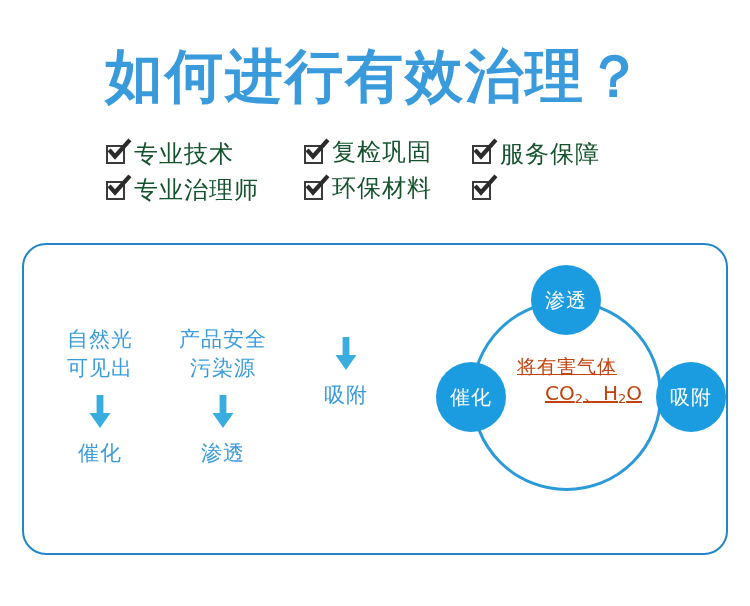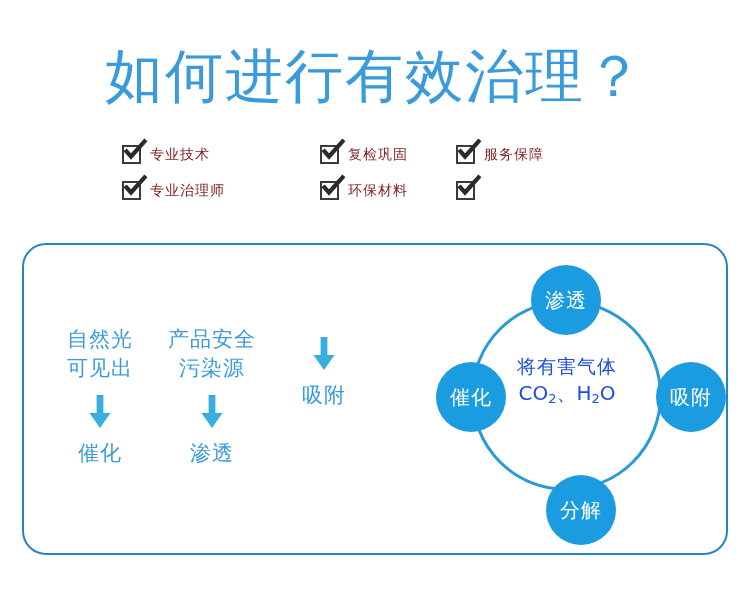--- a/index.html
+++ b/index.html
@@ -18,21 +18,21 @@
 
   
   #page-title {
     position: absolute;
     left: 0;
     top: 42px;
     width: 750px;
     text-align: center;
     font-size: 58px;
     line-height: 68px;
-    font-weight: normal;
+    font-weight: bold;
     color: #3a9bdc;
     letter-spacing: 2px;
     white-space: nowrap;
   }
 
   
   #feature-list {
     position: absolute;
     left: 0;
     top: 136px;
@@ -47,44 +47,44 @@
     align-items: center;
     height: 36px;
   }
   .feature-item {
     display: flex;
     flex-direction: row;
     align-items: center;
     height: 36px;
   }
   .feature-item.col1 { width: 198px; }
-  .feature-item.col2 { width: 136px; }
+  .feature-item.col2 { width: 168px; font-family: Liberation Mono, monospace; }
   .feature-item.col3 { width: 172px; }
 
   .check-box-icon {
     position: relative;
     width: 19px;
     height: 19px;
     flex: 0 0 19px;
     border: 2px solid #3a3a3a;
     box-sizing: border-box;
     margin-right: 9px;
   }
   .check-box-icon svg {
     position: absolute;
     left: -1px;
     top: -8px;
     width: 25px;
     height: 25px;
     overflow: visible;
   }
   .feature-label {
-    font-size: 14px;
+    font-size: 24px;
     line-height: 26px;
-    color: #7f1d1d;
+    color: #14532d;
     letter-spacing: 1px;
     white-space: nowrap;
   }
 
   
   #diagram-panel {
     position: absolute;
     left: 22px;
     top: 243px;
     width: 706px;
@@ -96,21 +96,21 @@
   }
 
   
   #flow-columns {
     position: absolute;
     left: 20px;
     top: 80px;
     width: 358px;
     display: flex;
     flex-direction: row;
-    justify-content: flex-start;
+    justify-content: space-between;
   }
   .flow-column {
     width: 112px;
     display: flex;
     flex-direction: column;
     align-items: center;
   }
   .flow-source {
     font-size: 21px;
     line-height: 29px;
@@ -171,26 +171,28 @@
   #cycle-node-bottom { left: 134px; top: 218px; }
 
   #cycle-center-text {
     position: absolute;
     left: 80px;
     top: 96px;
     width: 150px;
     text-align: center;
     font-size: 19px;
     line-height: 27px;
-    color: #1d4ed8;
-    letter-spacing: 1px;
+    color: #c2410c;
+    letter-spacing: 1px;
+    text-decoration: underline;
   }
   #cycle-center-text .formula-line {
     font-size: 20px;
     letter-spacing: 0px;
+    text-align: right;
   }
   #cycle-center-text sub {
     font-size: 13px;
     vertical-align: baseline;
     position: relative;
     top: 3px;
   }
 </style>
 </head>
 <body>
@@ -298,21 +300,20 @@
   <div id="cycle-diagram">
 
     <div id="cycle-ring"></div>
 
     <div class="cycle-node" id="cycle-node-top">渗透</div>
 
     <div class="cycle-node" id="cycle-node-left">催化</div>
 
     <div class="cycle-node" id="cycle-node-right">吸附</div>
 
-    <div class="cycle-node" id="cycle-node-bottom">分解</div>
 
     <div id="cycle-center-text">
       <div>将有害气体</div>
       <div class="formula-line"><span>CO</span><sub>2</sub><span>、</span><span>H</span><sub>2</sub><span>O</span></div>
     </div>
 
   </div>
 
 </div>
 

